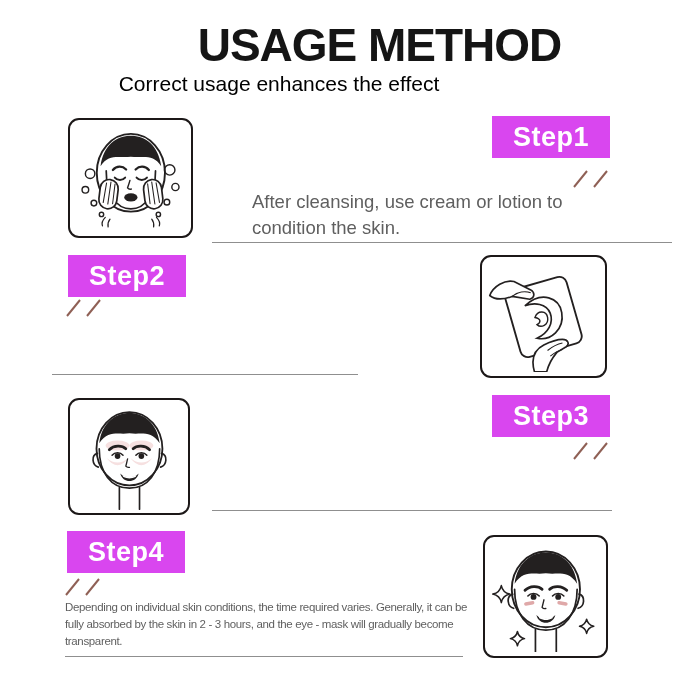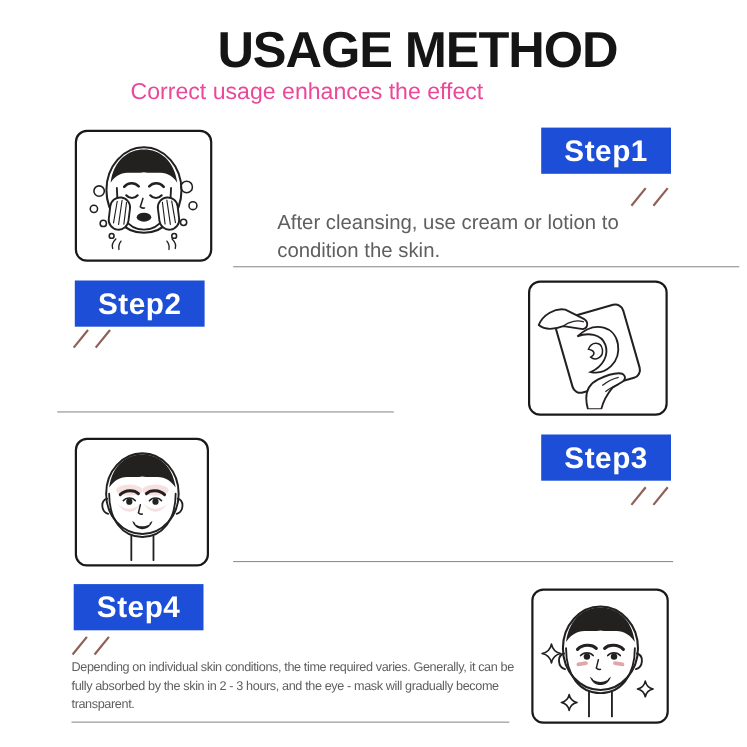--- a/index.html
+++ b/index.html
@@ -6,24 +6,24 @@
   .canvas{
     position:relative;width:679px;height:679px;margin:0 auto;background:#ffffff;
     font-family:"Liberation Sans", sans-serif;overflow:hidden;
   }
   .page-title{
     position:absolute;top:18px;left:0;width:679px;text-align:center;margin:0;
     font-size:46px;font-weight:700;letter-spacing:-1px;color:#151515;padding-left:40px;
   }
   .page-subtitle{
     position:absolute;top:72px;left:0;width:558px;text-align:center;margin:0;
-    font-size:21px;font-weight:400;color:#ec4899;
+    font-size:21px;font-weight:400;color:#000000;
   }
   .badge{
-    position:absolute;width:118px;height:42px;background:#1d4ed8;color:#ffffff;
+    position:absolute;width:118px;height:42px;background:#d946ef;color:#ffffff;
     display:flex;align-items:center;justify-content:center;
     font-size:27px;font-weight:700;letter-spacing:0.5px;
   }
   .badge1{left:492px;top:116px;}
   .badge2{left:68px;top:255px;}
   .badge3{left:492px;top:395px;}
   .badge4{left:67px;top:531px;}
   .slashes{position:absolute;}
   .sl1{left:571px;top:169px;}
   .sl2{left:64px;top:298px;}

